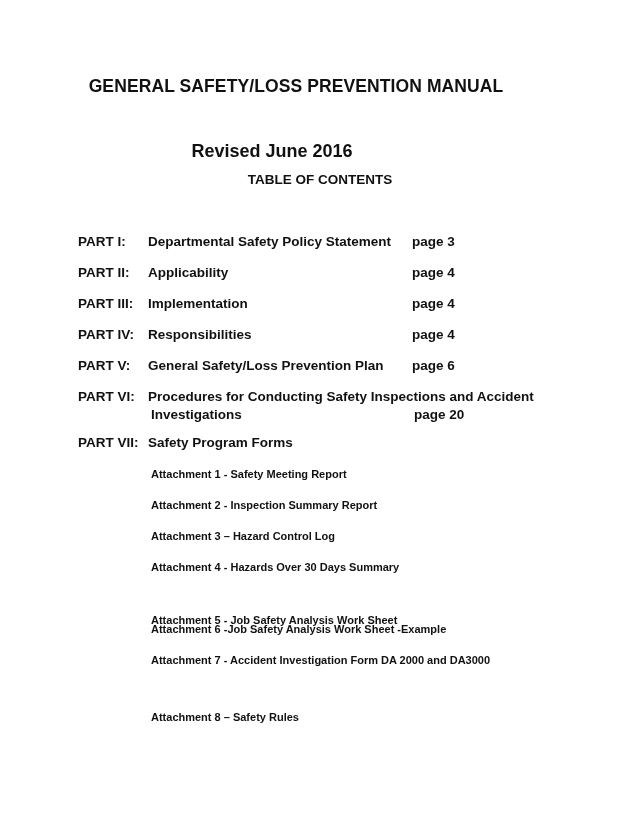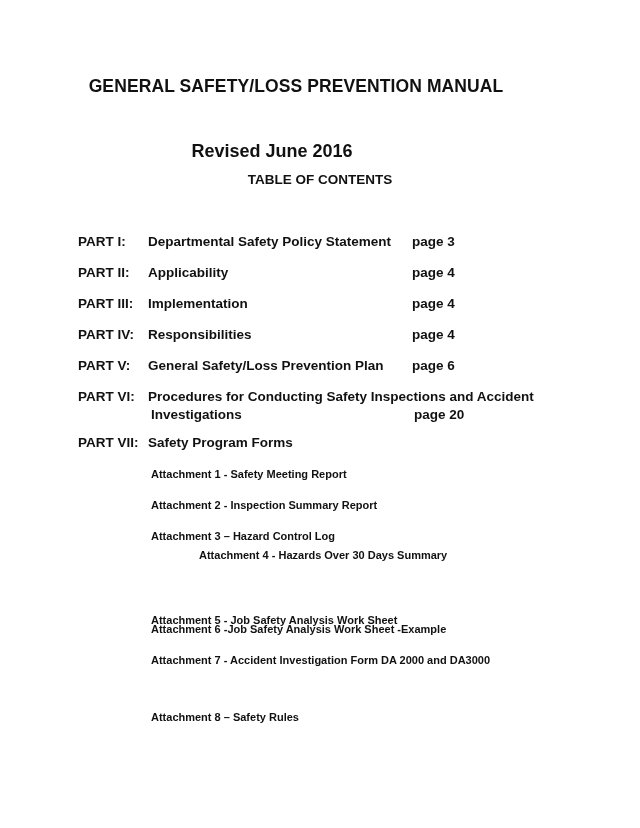--- a/index.html
+++ b/index.html
@@ -70,20 +70,20 @@
     </div>
     <div class="row" style="top:434px;">
       <span class="part">PART VII:</span>
       <span class="desc">Safety Program Forms</span>
     </div>
 
     <div>
       <div class="attach" style="top:465px;">Attachment 1 - Safety Meeting Report</div>
       <div class="attach" style="top:496px;">Attachment 2 - Inspection Summary Report</div>
       <div class="attach" style="top:527px;">Attachment 3 – Hazard Control Log</div>
-      <div class="attach" style="top:546px;margin-left:48px;">Attachment 4 - Hazards Over 30 Days Summary</div>
+      <div class="attach" style="top:558px;">Attachment 4 - Hazards Over 30 Days Summary</div>
       <div class="attach" style="top:589px;margin-top:22px;">Attachment 5 - Job Safety Analysis Work Sheet</div>
       <div class="attach" style="top:620px;">Attachment 6 -Job Safety Analysis Work Sheet -Example</div>
       <div class="attach" style="top:651px;">Attachment 7 - Accident Investigation Form DA 2000 and DA3000</div>
       <div class="attach" style="top:682px;margin-top:26px;">Attachment 8 – Safety Rules</div>
     </div>
   </div>
 </div>
 
 </body></html>

